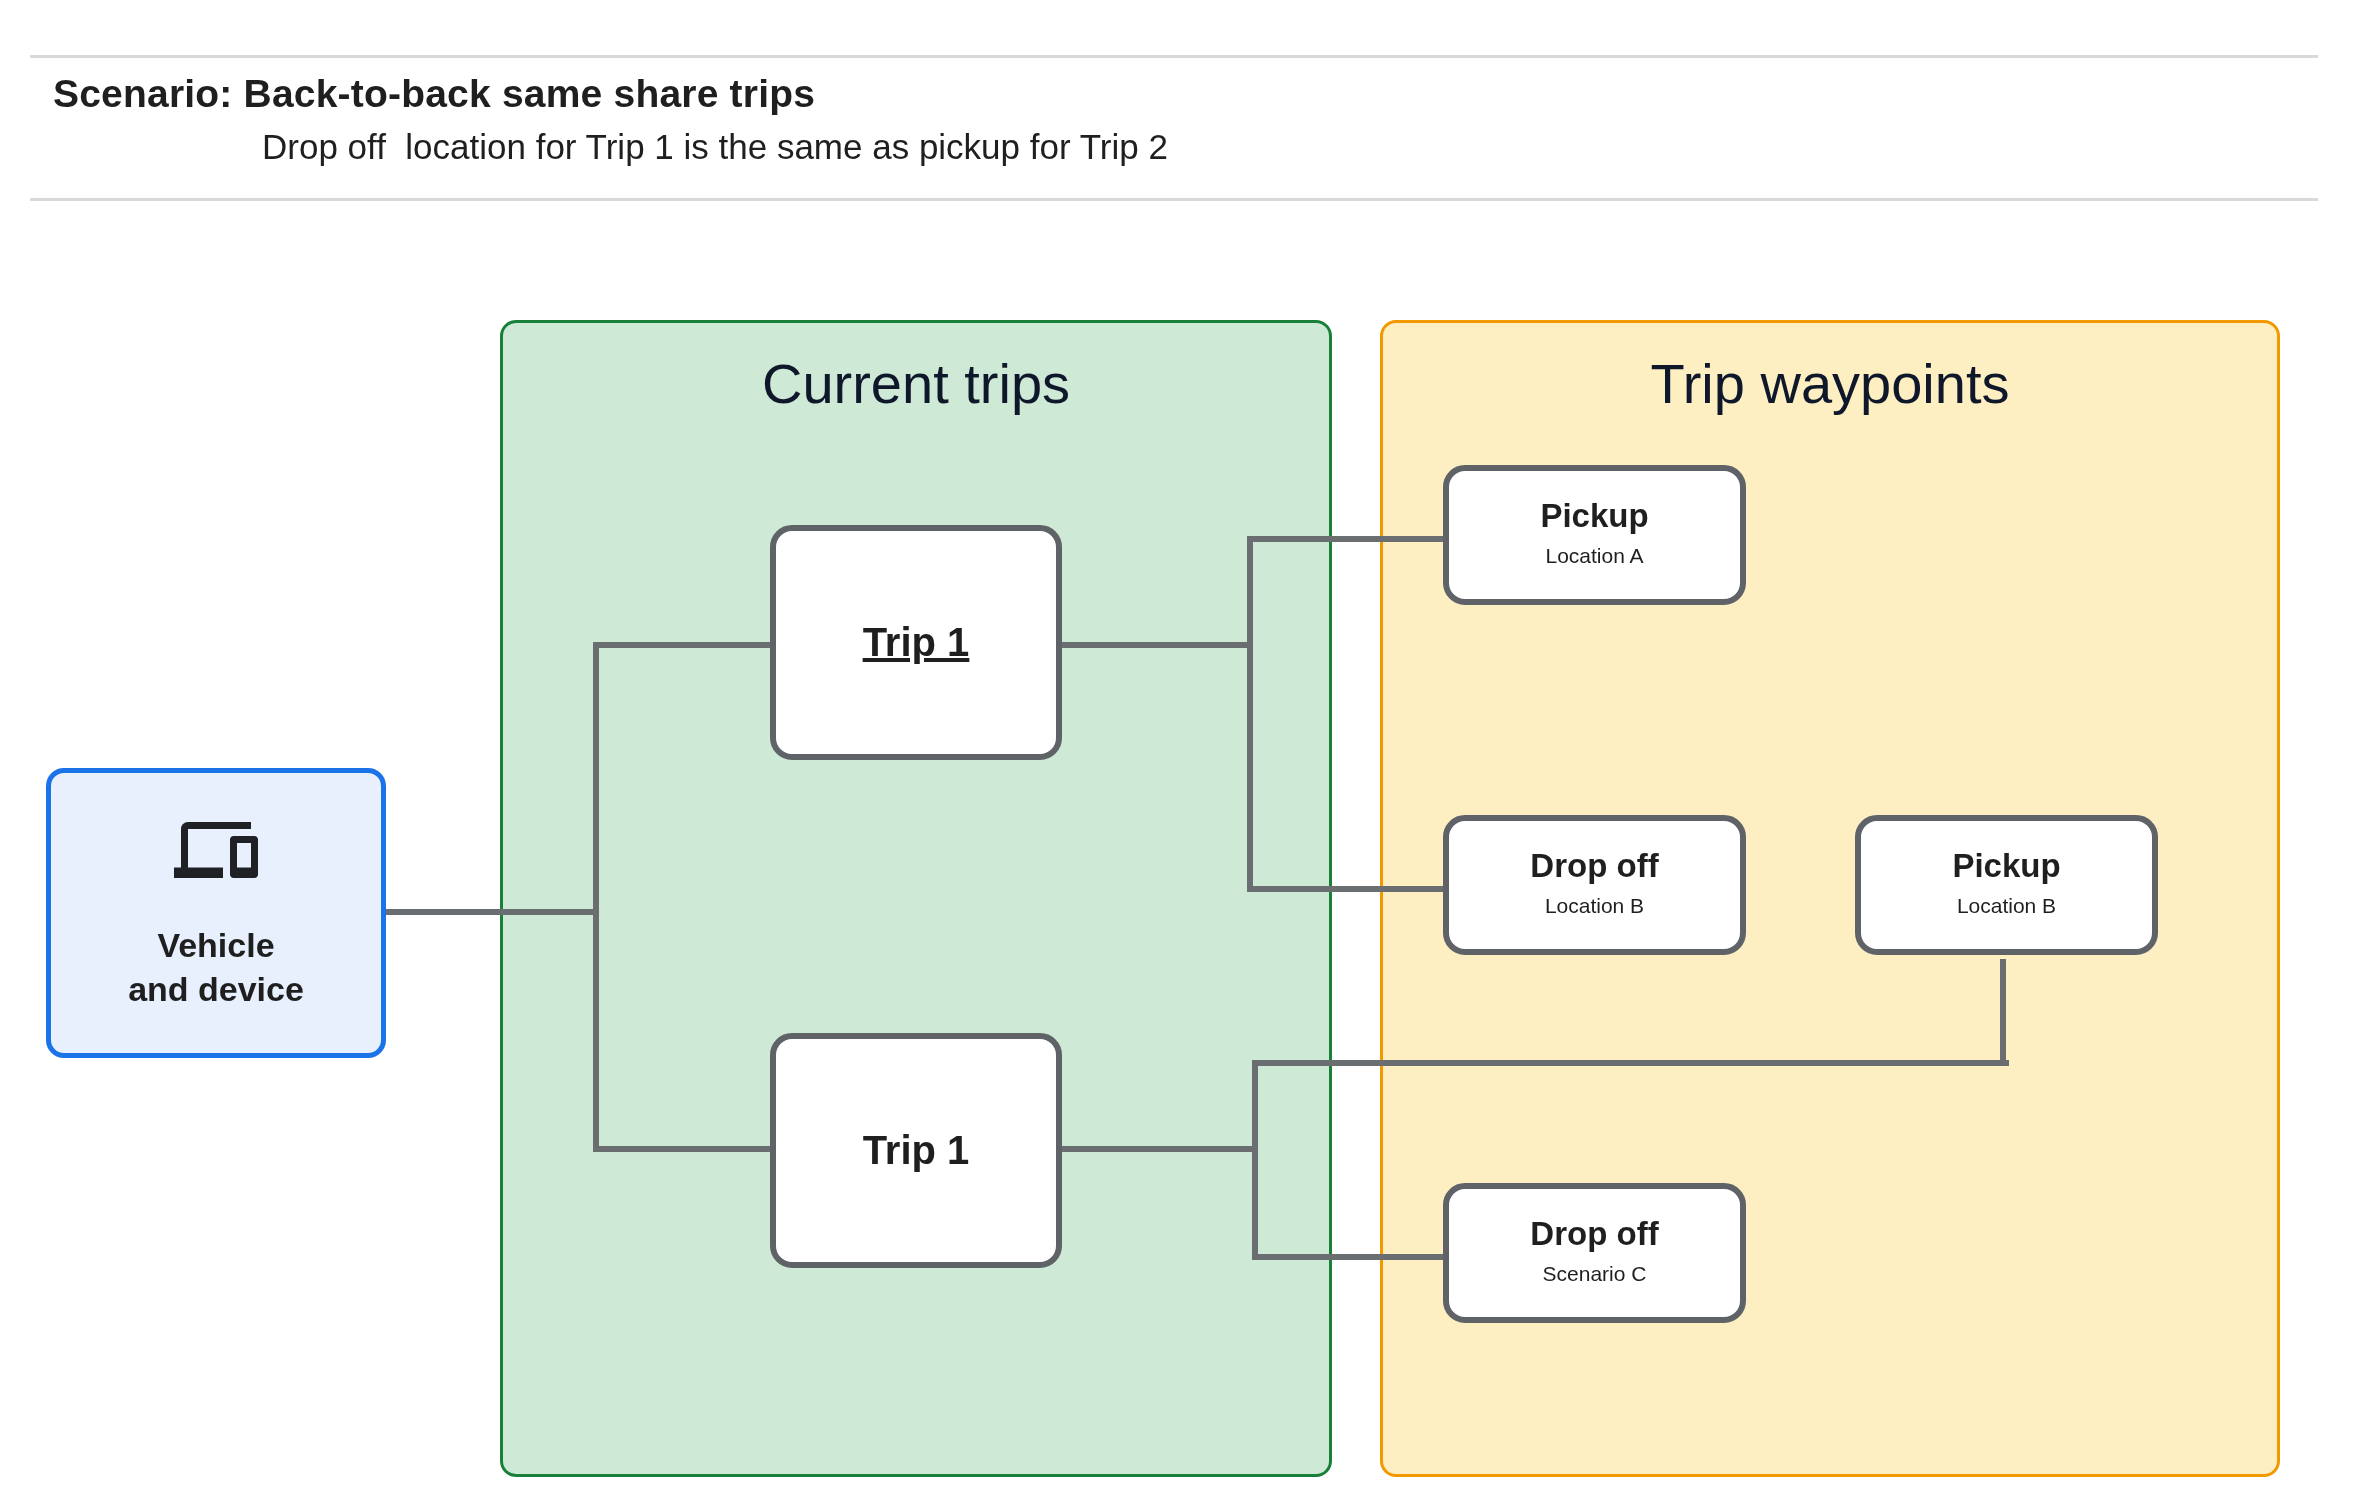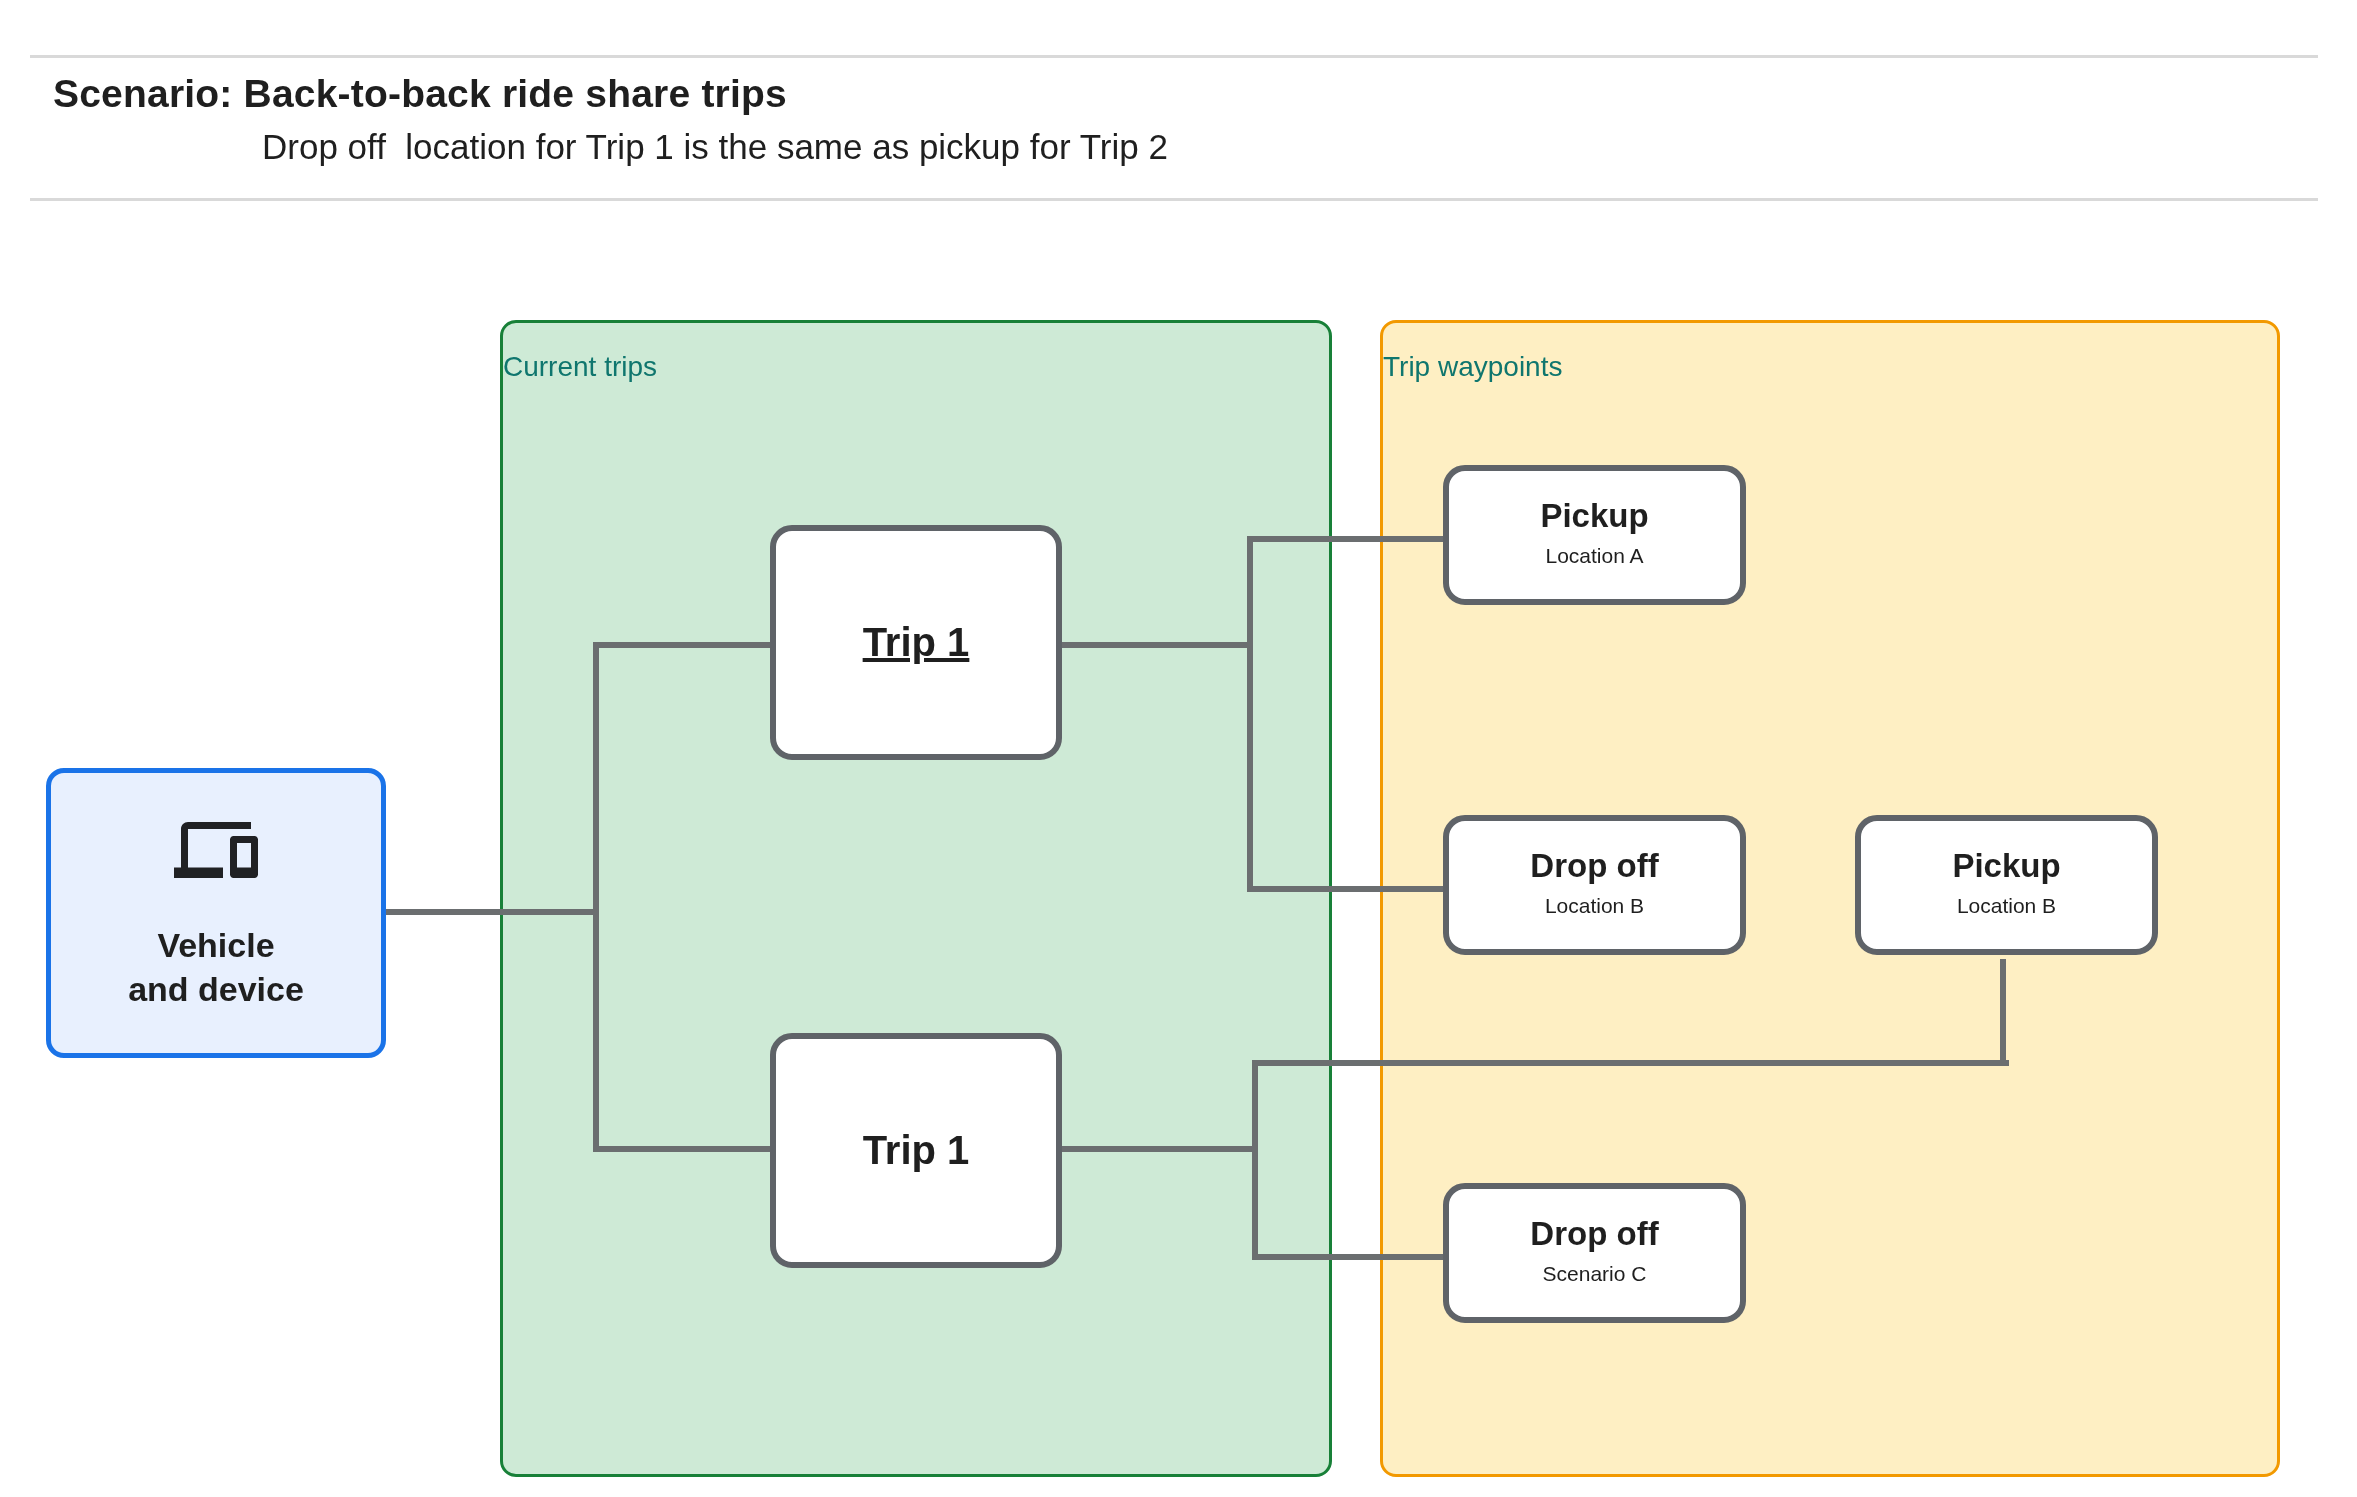--- a/index.html
+++ b/index.html
@@ -36,21 +36,21 @@
     position:absolute;left:262px;top:127px;
     font-size:35px;font-weight:normal;white-space:pre-wrap;
   }
 
   
   .group{position:absolute;top:320px;height:1157px;border-radius:16px;box-sizing:border-box;z-index:1;}
   .group-green{left:500px;width:832px;background:var(--green-fill);border:3px solid var(--green-border);}
   .group-orange{left:1372px;width:900px;background:var(--orange-fill);border:3px solid var(--orange-border);margin-left:8px;}
   .group-title{
     position:absolute;top:28px;left:0;right:0;
-    text-align:left;font-size:28px;font-weight:normal;color:#0f766e;
+    text-align:center;font-size:56px;font-weight:normal;color:#0f172a;
   }
 
   
   .connector{position:absolute;background:var(--connector-gray);z-index:2;}
   .connector.h{height:6px;}
   .connector.v{width:6px;}
 
   
   .node{
     position:absolute;background:#FFFFFF;box-sizing:border-box;
@@ -78,21 +78,21 @@
   .wp-dropoff-b{left:1443px;top:815px;}
   .wp-pickup-b{left:1855px;top:815px;}
   .wp-dropoff-c{left:1443px;top:1183px;}
   .wp-title{font-size:33px;font-weight:bold;line-height:42px;}
   .wp-subtitle{font-size:21px;font-weight:normal;line-height:38px;}
 </style>
 </head>
 <body>
 
 <div class="divider divider-top"></div>
-<div class="title">Scenario: Back-to-back ride share trips</div>
+<div class="title">Scenario: Back-to-back same share trips</div>
 <div class="subtitle">Drop off  location for Trip 1 is the same as pickup for Trip 2</div>
 <div class="divider divider-bottom"></div>
 
 <div class="group group-green">
   <div class="group-title">Current trips</div>
 </div>
 <div class="group group-orange">
   <div class="group-title">Trip waypoints</div>
 </div>
 

